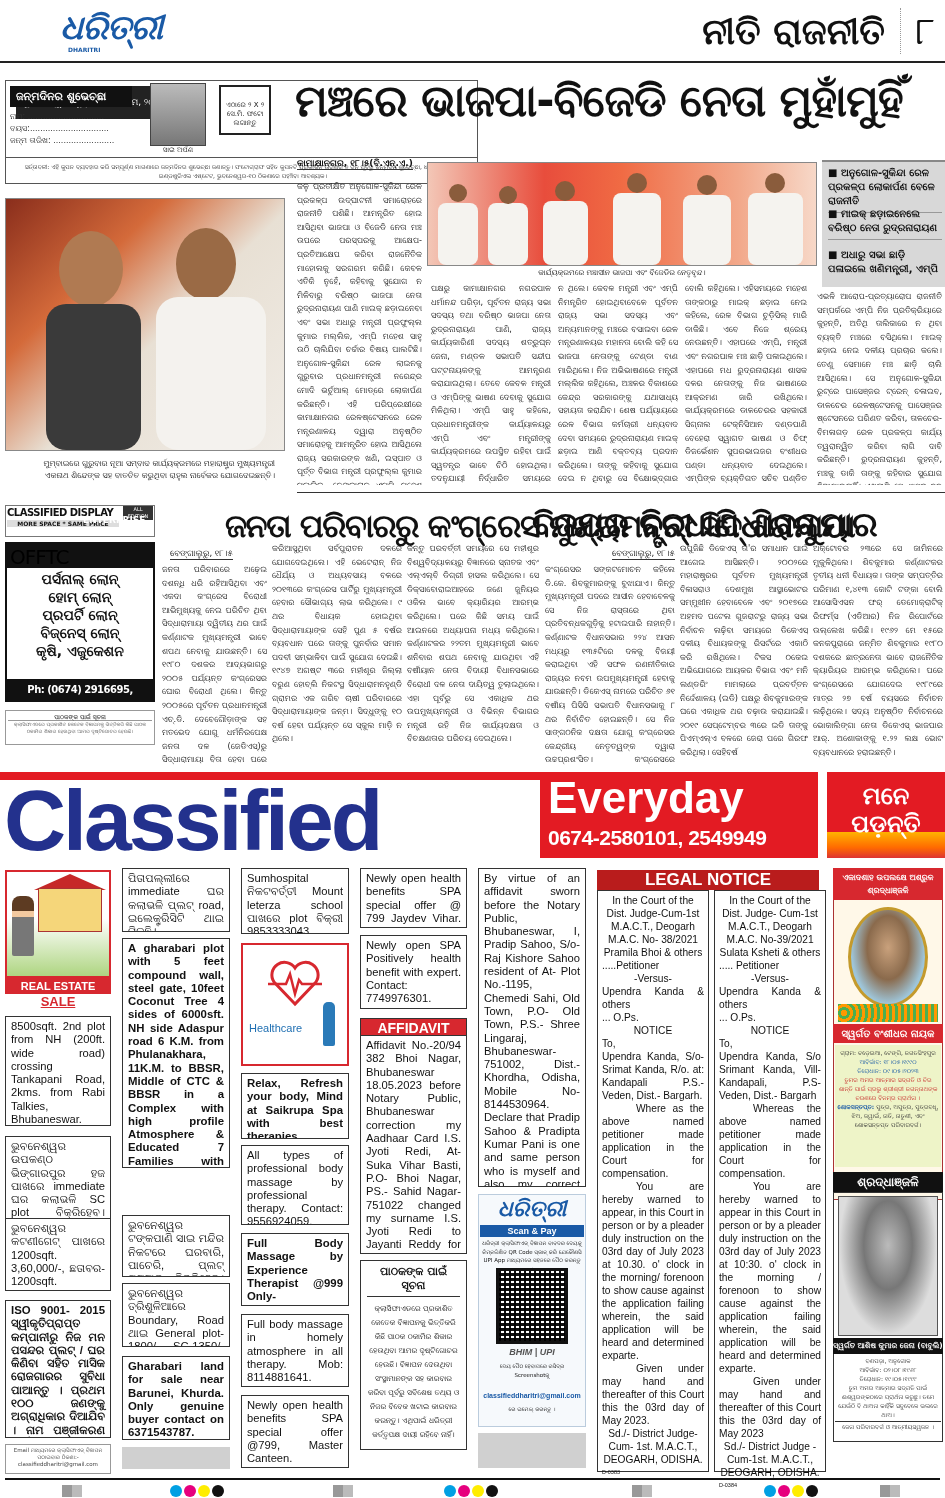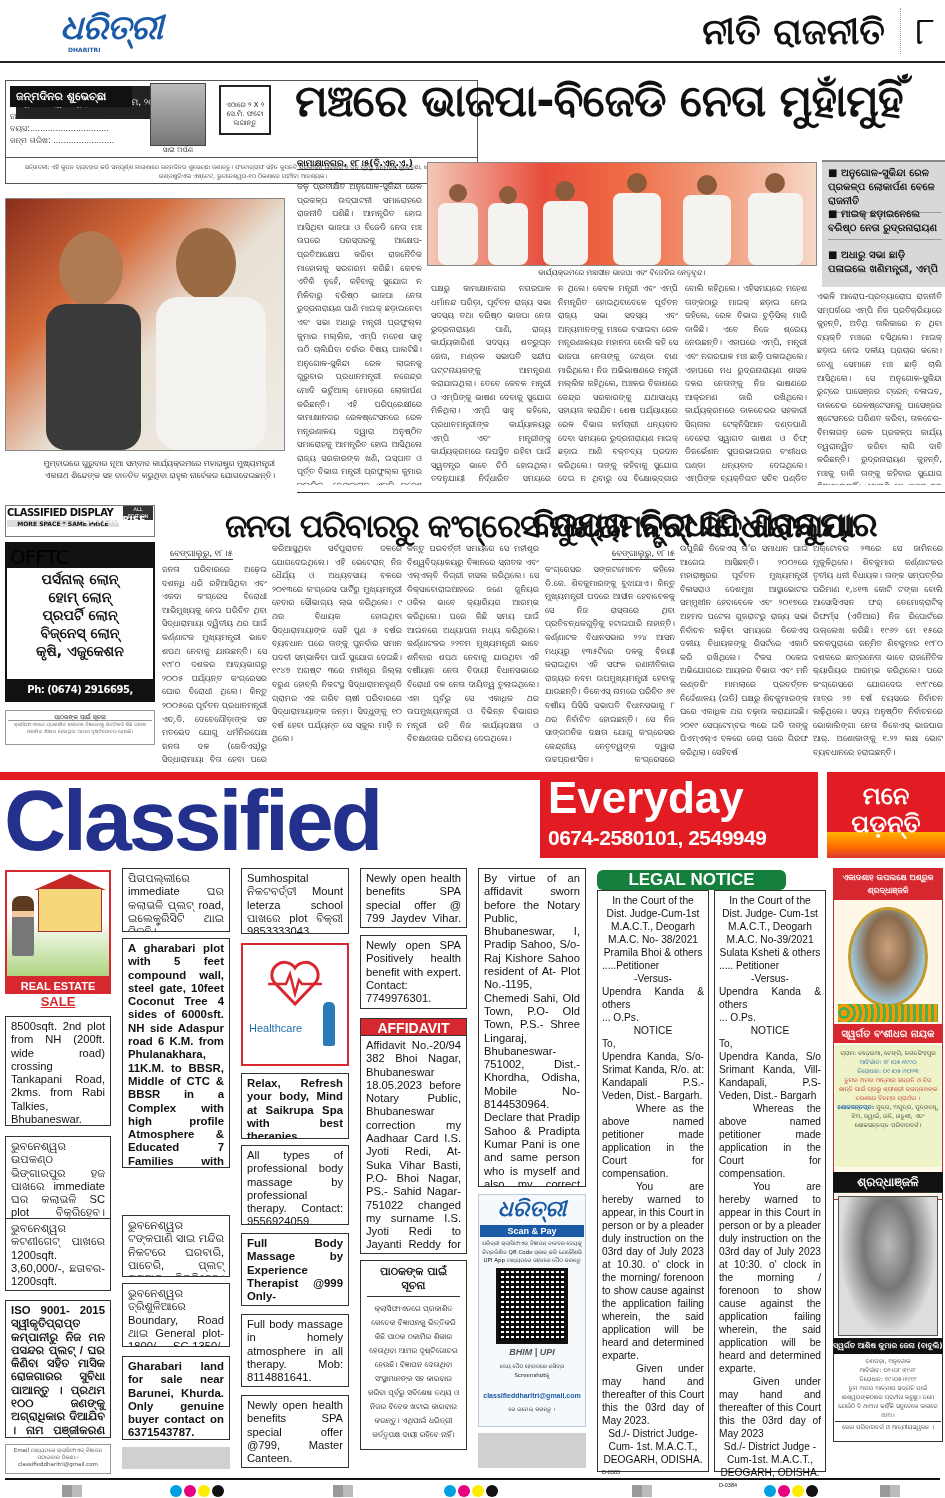--- a/index.html
+++ b/index.html
@@ -79,21 +79,21 @@
   .scan-logo { left: 478px; top: 1196px; width: 108px; text-align: center; font-size: 22px; font-weight: bold; font-style: italic; color: #1a5aa6; }
   .scan-bar { left: 480px; top: 1225px; width: 104px; height: 12px; background: #1a5aa6; color: #fff; font-family: "Liberation Sans", sans-serif; font-size: 9px; font-weight: bold; text-align: center; line-height: 12px; }
   .scan-text { left: 482px; width: 100px; font-size: 5.5px; text-align: center; line-height: 8.5px; }
   .qr { left: 496px; top: 1268px; width: 72px; height: 76px; background:
         repeating-linear-gradient(0deg,#111 0 3px,#fff 3px 5px),
         repeating-linear-gradient(90deg,#111 0 2px,#fff 2px 5px);
         background-blend-mode: multiply; border: 3px solid #111; }
   .bhim { left: 478px; top: 1347px; width: 108px; text-align: center; font-family: "Liberation Sans", sans-serif; font-size: 9px; font-style: italic; font-weight: bold; color: #555; }
   .scan-email { left: 478px; top: 1392px; width: 108px; text-align: center; font-family: "Liberation Sans", sans-serif; font-size: 7px; font-weight: bold; color: #1a5aa6; }
   .gray-box { background: #d0d0d0; }
-  .legal-head { left: 597px; top: 870px; width: 189px; height: 20px; background: #15803d; color: #fff; font-family: "Liberation Sans", sans-serif; font-size: 17px; font-weight: bold; text-align: center; line-height: 20px; border-radius: 6px; }
+  .legal-head { left: 597px; top: 870px; width: 222px; height: 20px; background: #b91c1c; color: #fff; font-family: "Liberation Sans", sans-serif; font-size: 17px; font-weight: bold; text-align: center; line-height: 20px; }
   .legal { font-family: "Liberation Sans", sans-serif; font-size: 10.2px; line-height: 13px; padding: 3px 4px; border: 1.5px solid #333; color: #111; }
   .legal .c { text-align: center; display: block; }
   .legal .r { display: block; }
   .legal .j { text-align: justify; display: block; }
   .legal .ind { text-indent: 34px; }
   .obit1 { left: 833px; top: 868px; width: 110px; height: 332px; border: 1px solid #a33; background: #fff8e8; }
   .obit1-head { left: 833px; top: 868px; width: 110px; height: 32px; background: #d7282f; color: #fff; font-size: 8px; text-align: center; line-height: 13px; padding-top: 3px; font-weight: bold; }
   .obit1-photo { left: 848px; top: 907px; width: 80px; height: 100px; border-radius: 50%; background: radial-gradient(ellipse at 50% 40%,#c9a17c 0%,#8a6a4c 40%,#9ec5d9 70%); border: 3px solid #c49a2c; }
   .obit1-flowers { left: 838px; top: 1004px; width: 100px; height: 18px; background: repeating-radial-gradient(circle at 6px 9px,#ff9800 0 3px,#4caf50 3px 6px); }
   .obit1-name { left: 833px; top: 1024px; width: 110px; height: 19px; background: #d7282f; color: #fff; font-size: 10px; font-weight: bold; text-align: center; line-height: 19px; }

